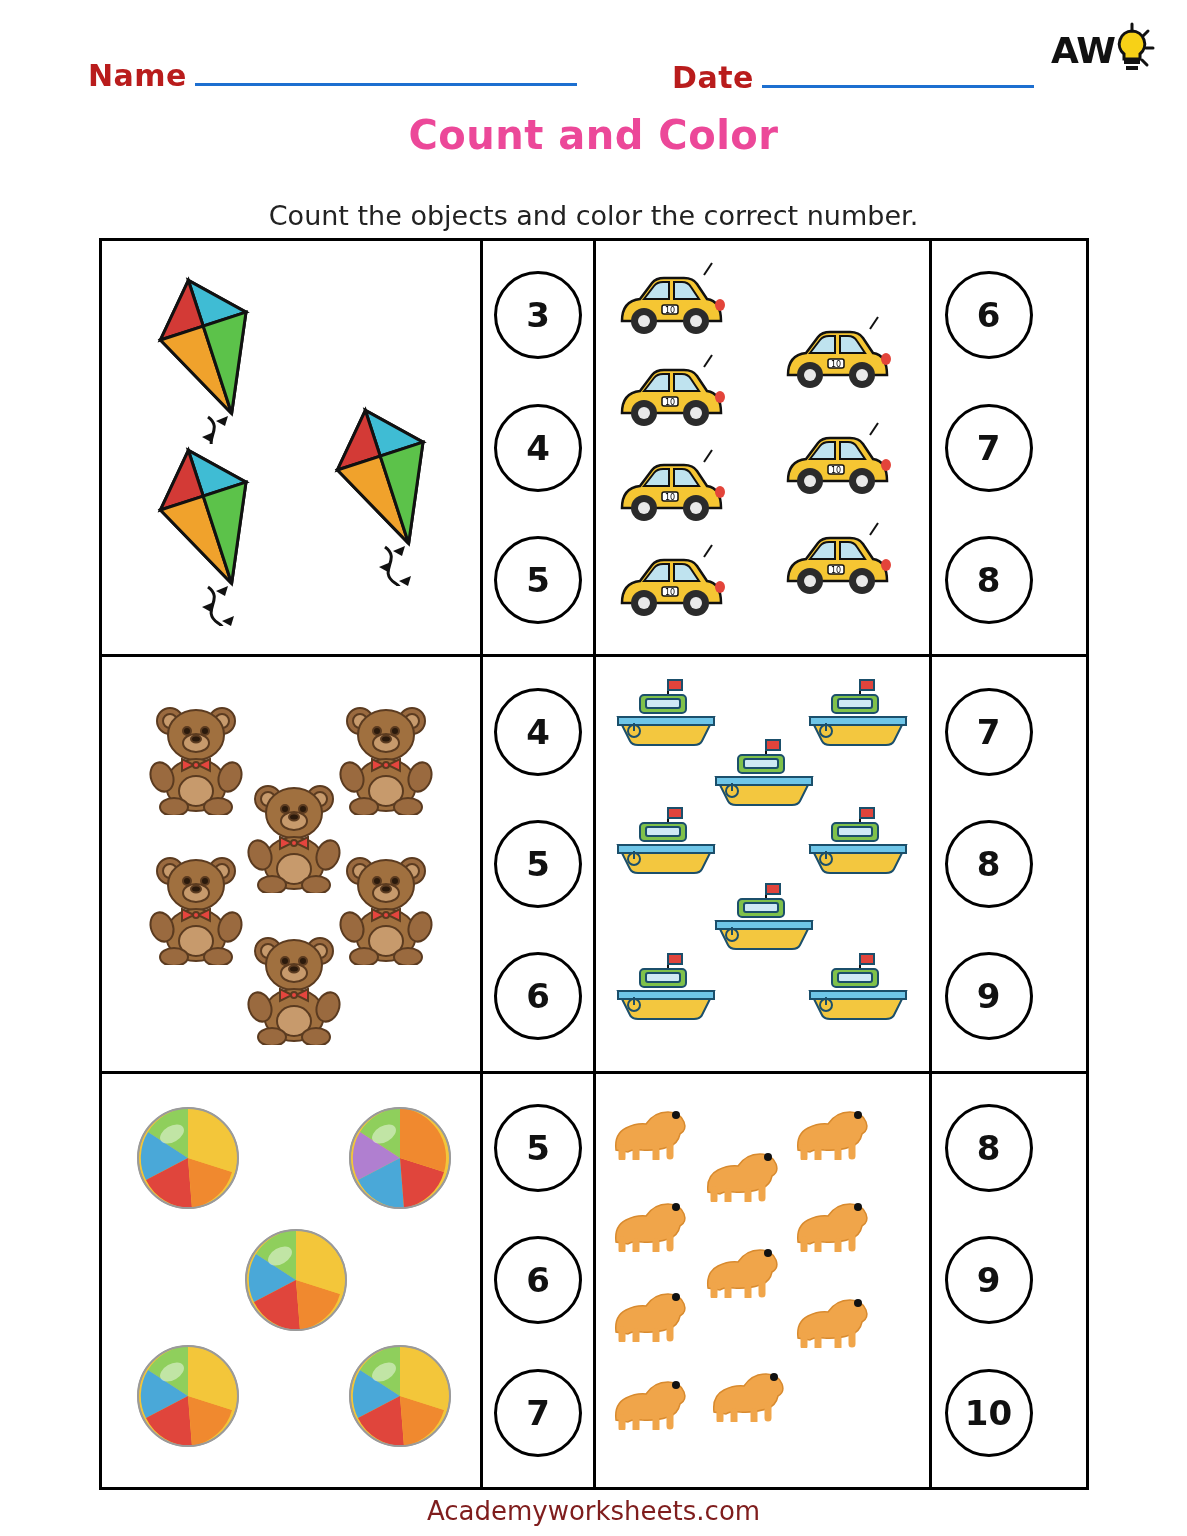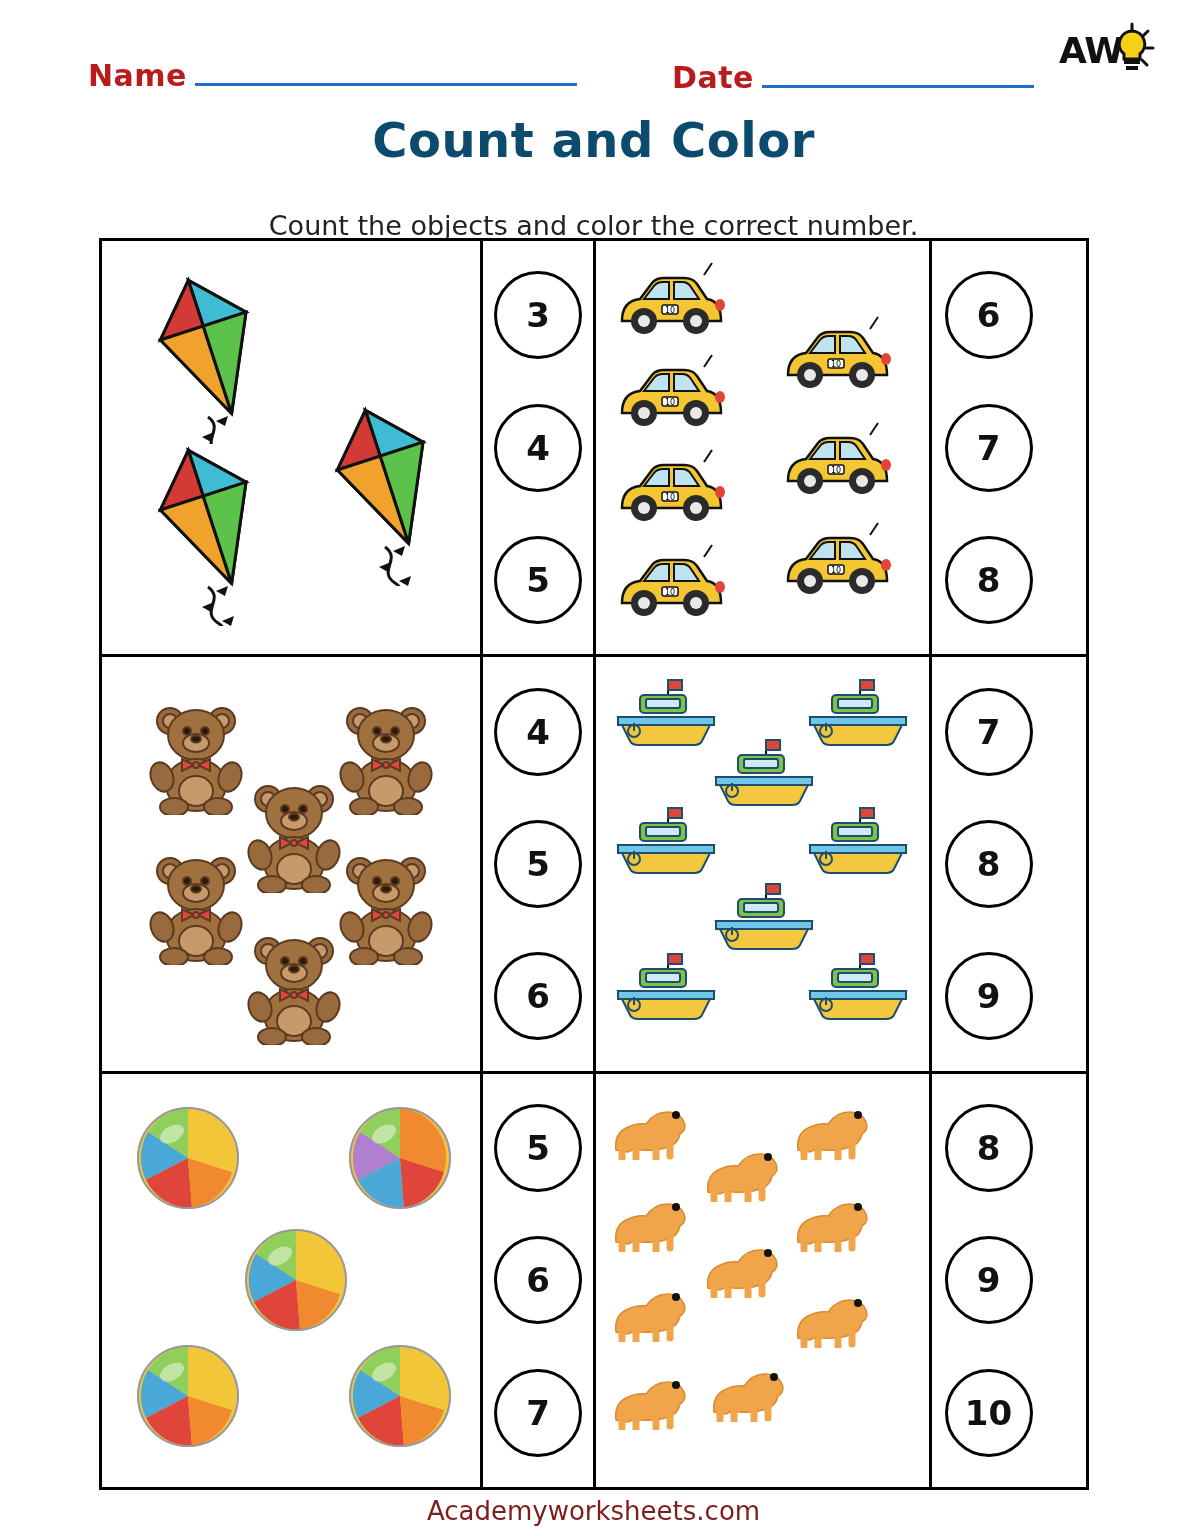--- a/index.html
+++ b/index.html
@@ -54,43 +54,43 @@
   
   .logo {
     position: absolute;
     right: 34px;
     top: 18px;
     width: 110px;
     height: 64px;
   }
   .logo-text {
     position: absolute;
-    left: 16px;
+    left: 8px;
     top: 12px;
     font-family: "DejaVu Sans", sans-serif;
     font-weight: bold;
     font-size: 36px;
     color: #111;
     letter-spacing: -1px;
   }
   .logo-bulb {
     position: absolute;
     left: 66px;
     top: 4px;
     width: 46px;
     height: 52px;
   }
 
   
   .title {
     text-align: center;
     font-family: "DejaVu Sans", sans-serif;
     font-weight: bold;
-    font-size: 48px;
-    color: #0c4a6e;
+    font-size: 40px;
+    color: #ec4899;
     margin-top: 2px;
     letter-spacing: 0.5px;
   }
   .subtitle {
     text-align: center;
     font-family: "DejaVu Sans", sans-serif;
     font-size: 27px;
     color: #222;
     margin-top: 42px;
   }

